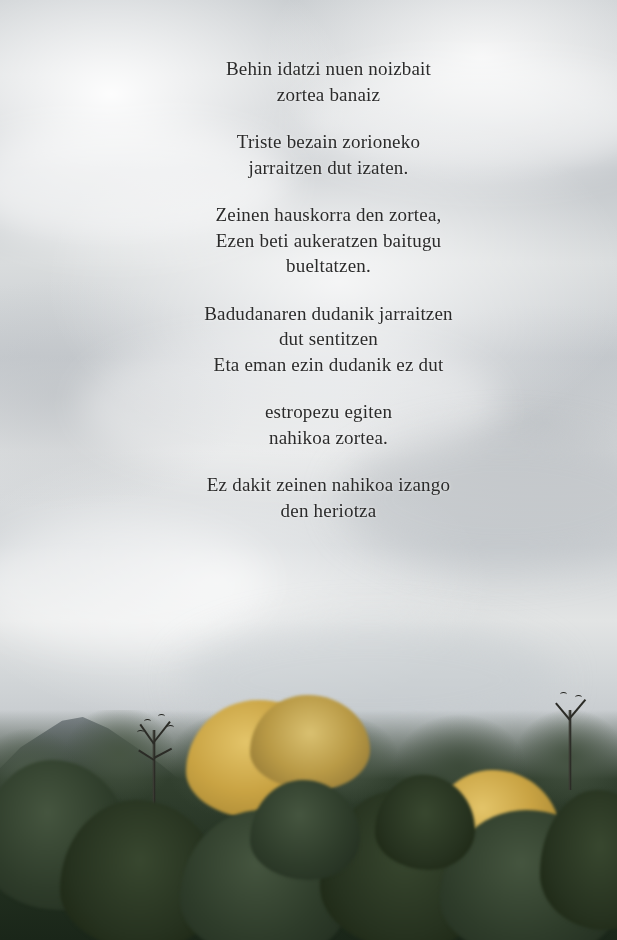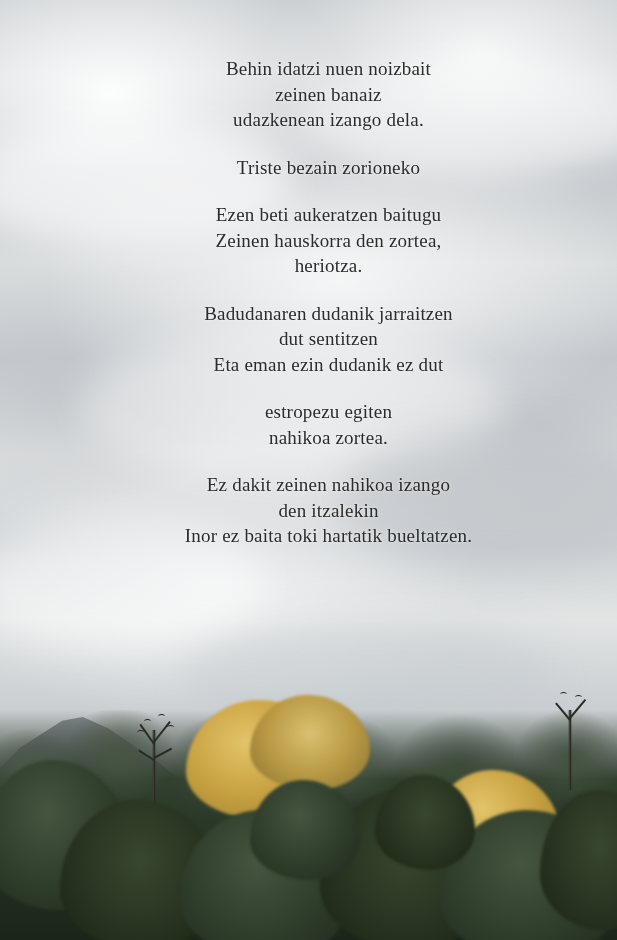--- a/index.html
+++ b/index.html
@@ -191,40 +191,39 @@
     <div class="canopy dark2" style="left:320px; bottom:-10px; width:170px; height:160px;"></div>
     <div class="canopy dark" style="left:440px; bottom:-20px; width:180px; height:150px;"></div>
     <div class="canopy dark2" style="left:540px; bottom:10px; width:120px; height:140px;"></div>
     <div class="canopy dark" style="left:250px; bottom:60px; width:110px; height:100px;"></div>
     <div class="canopy dark2" style="left:375px; bottom:70px; width:100px; height:95px;"></div>
   </div>
 
   <div class="poem">
     <div class="stanza">
       <span class="line">Behin idatzi nuen noizbait</span>
-      <span class="line">zeinen banaiz</span>
-      <span class="line">udazkenean izango dela.</span>
+      <span class="line">zortea banaiz</span>
     </div>
     <div class="stanza">
       <span class="line">Triste bezain zorioneko</span>
-    </div>
-    <div class="stanza">
+      <span class="line">jarraitzen dut izaten.</span>
+    </div>
+    <div class="stanza">
+      <span class="line">Zeinen hauskorra den zortea,</span>
       <span class="line">Ezen beti aukeratzen baitugu</span>
-      <span class="line">Zeinen hauskorra den zortea,</span>
-      <span class="line">heriotza.</span>
+      <span class="line">bueltatzen.</span>
     </div>
     <div class="stanza">
       <span class="line">Badudanaren dudanik jarraitzen</span>
       <span class="line">dut sentitzen</span>
       <span class="line">Eta eman ezin dudanik ez dut</span>
     </div>
     <div class="stanza">
       <span class="line">estropezu egiten</span>
       <span class="line">nahikoa zortea.</span>
     </div>
     <div class="stanza">
       <span class="line">Ez dakit zeinen nahikoa izango</span>
-      <span class="line">den itzalekin</span>
-      <span class="line">Inor ez baita toki hartatik bueltatzen.</span>
+      <span class="line">den heriotza</span>
     </div>
   </div>
 
 </div>
 
 </body></html>

